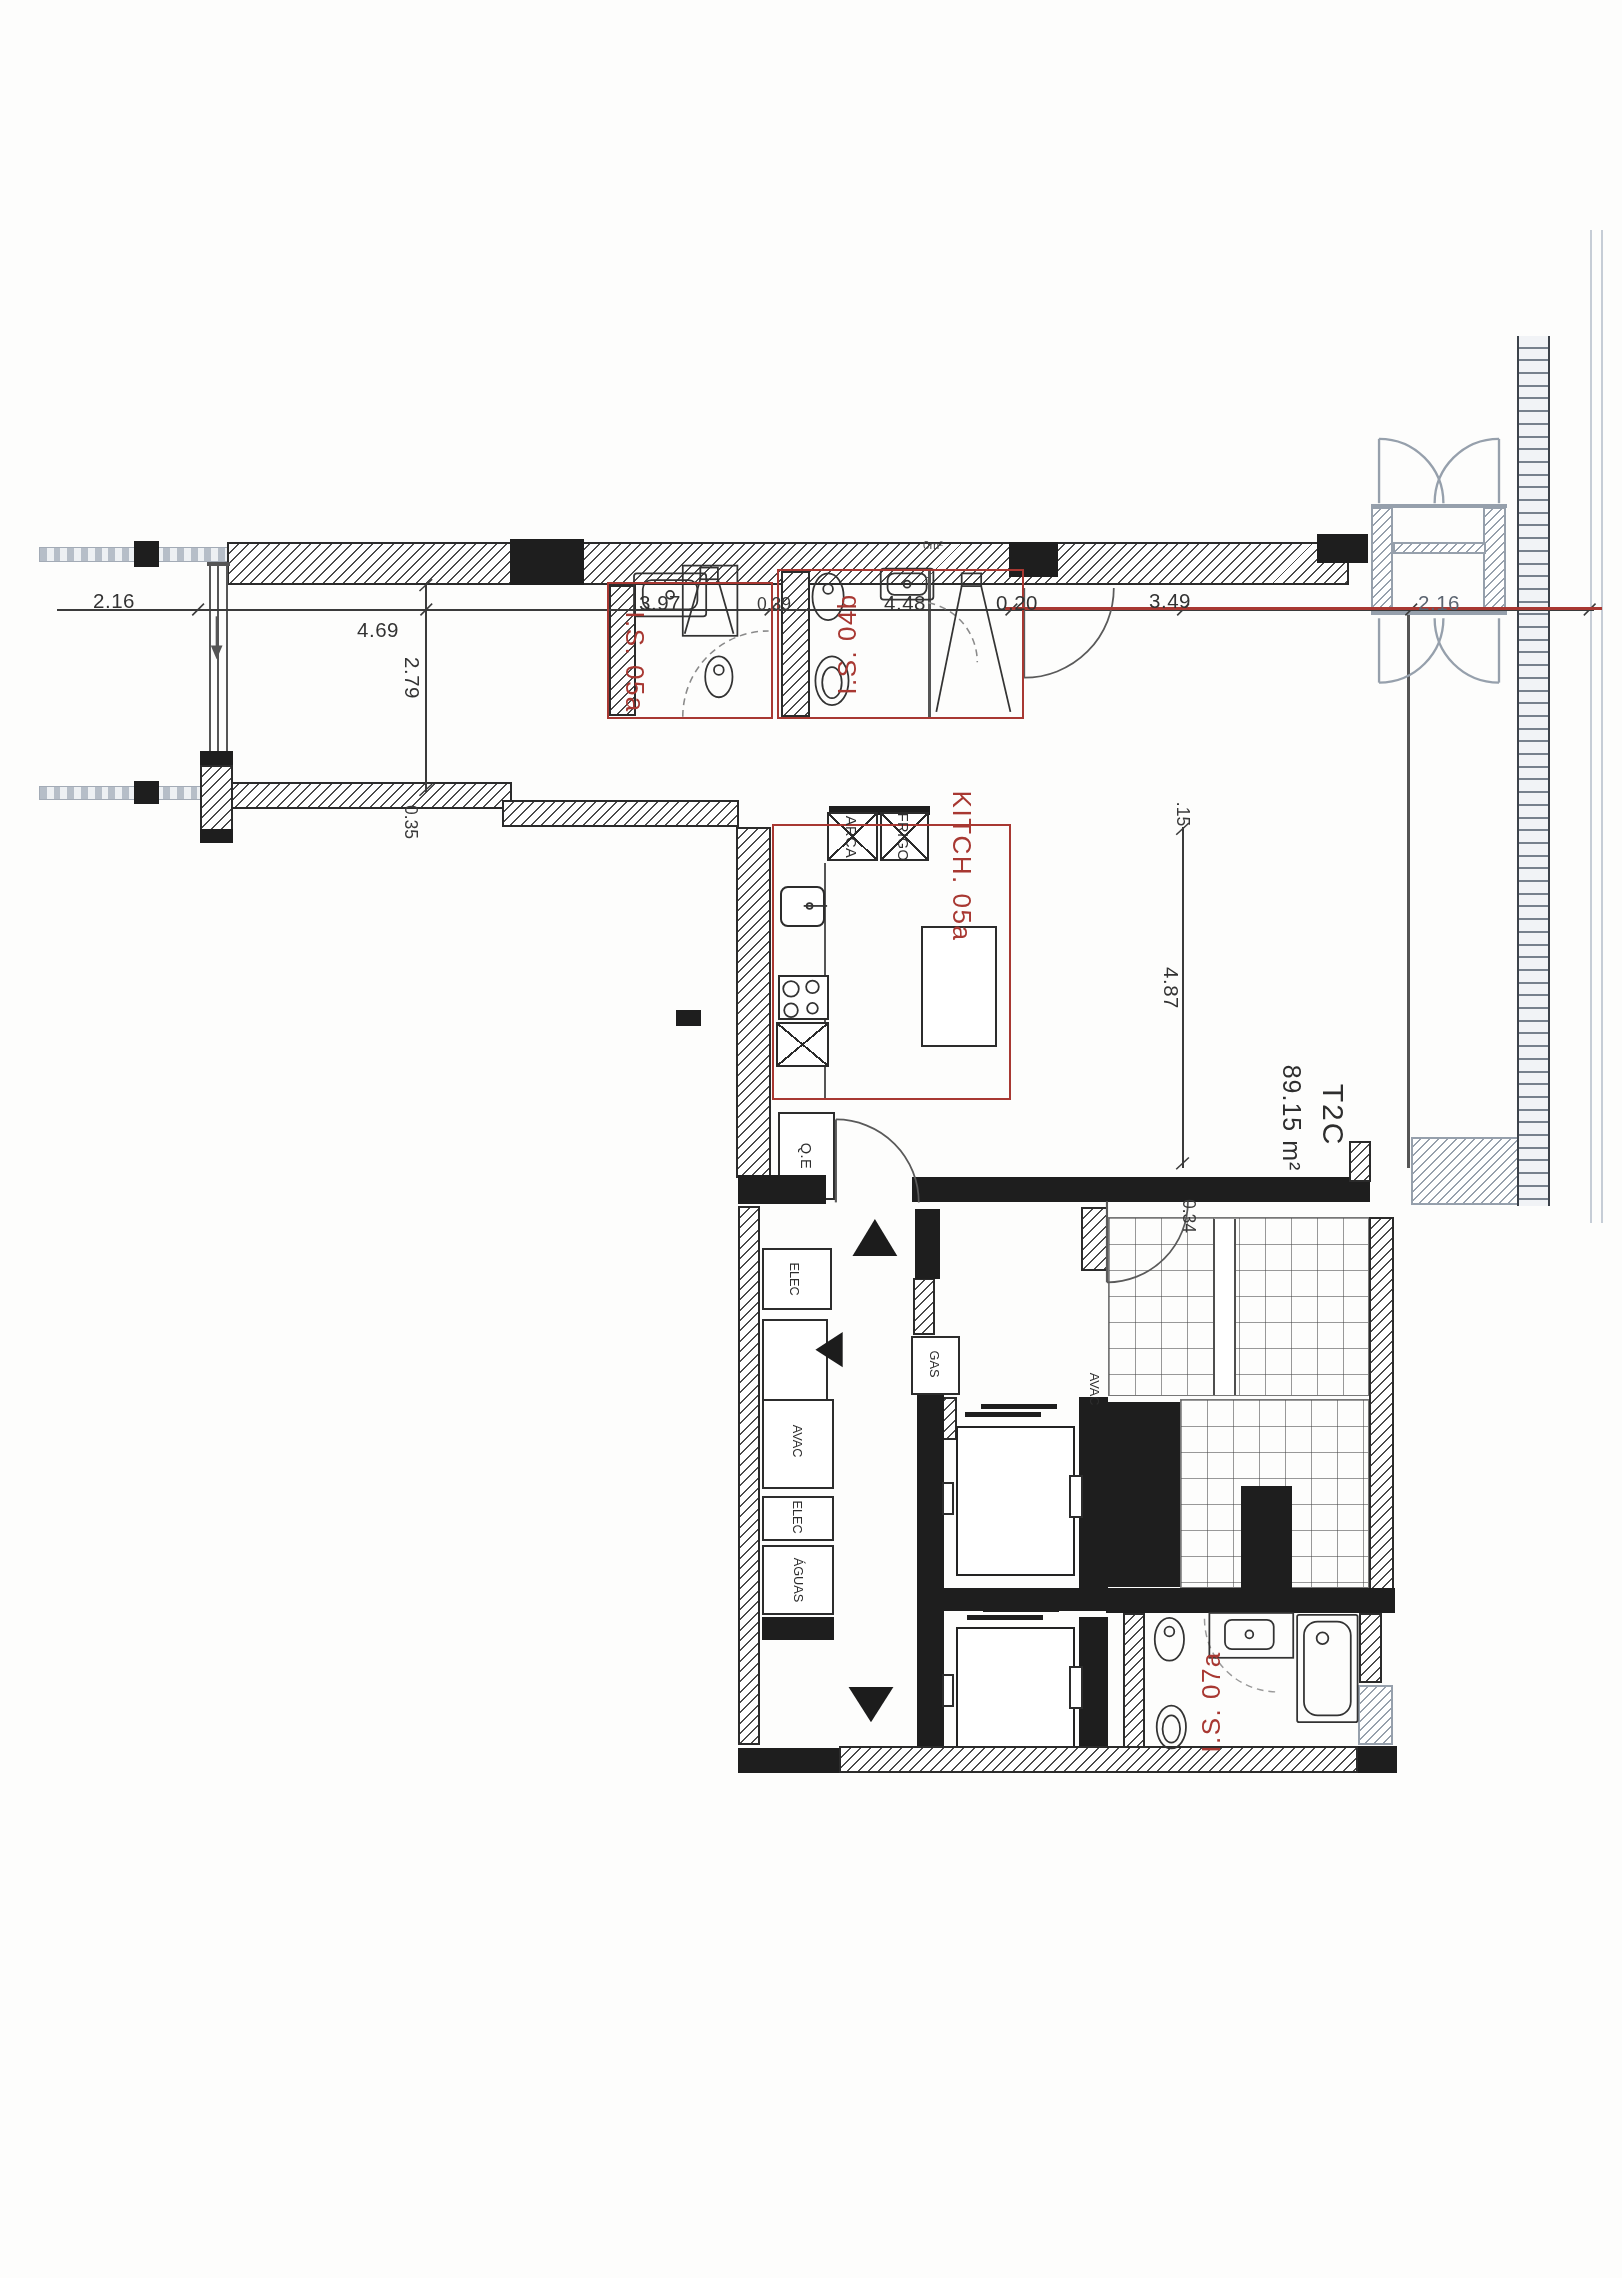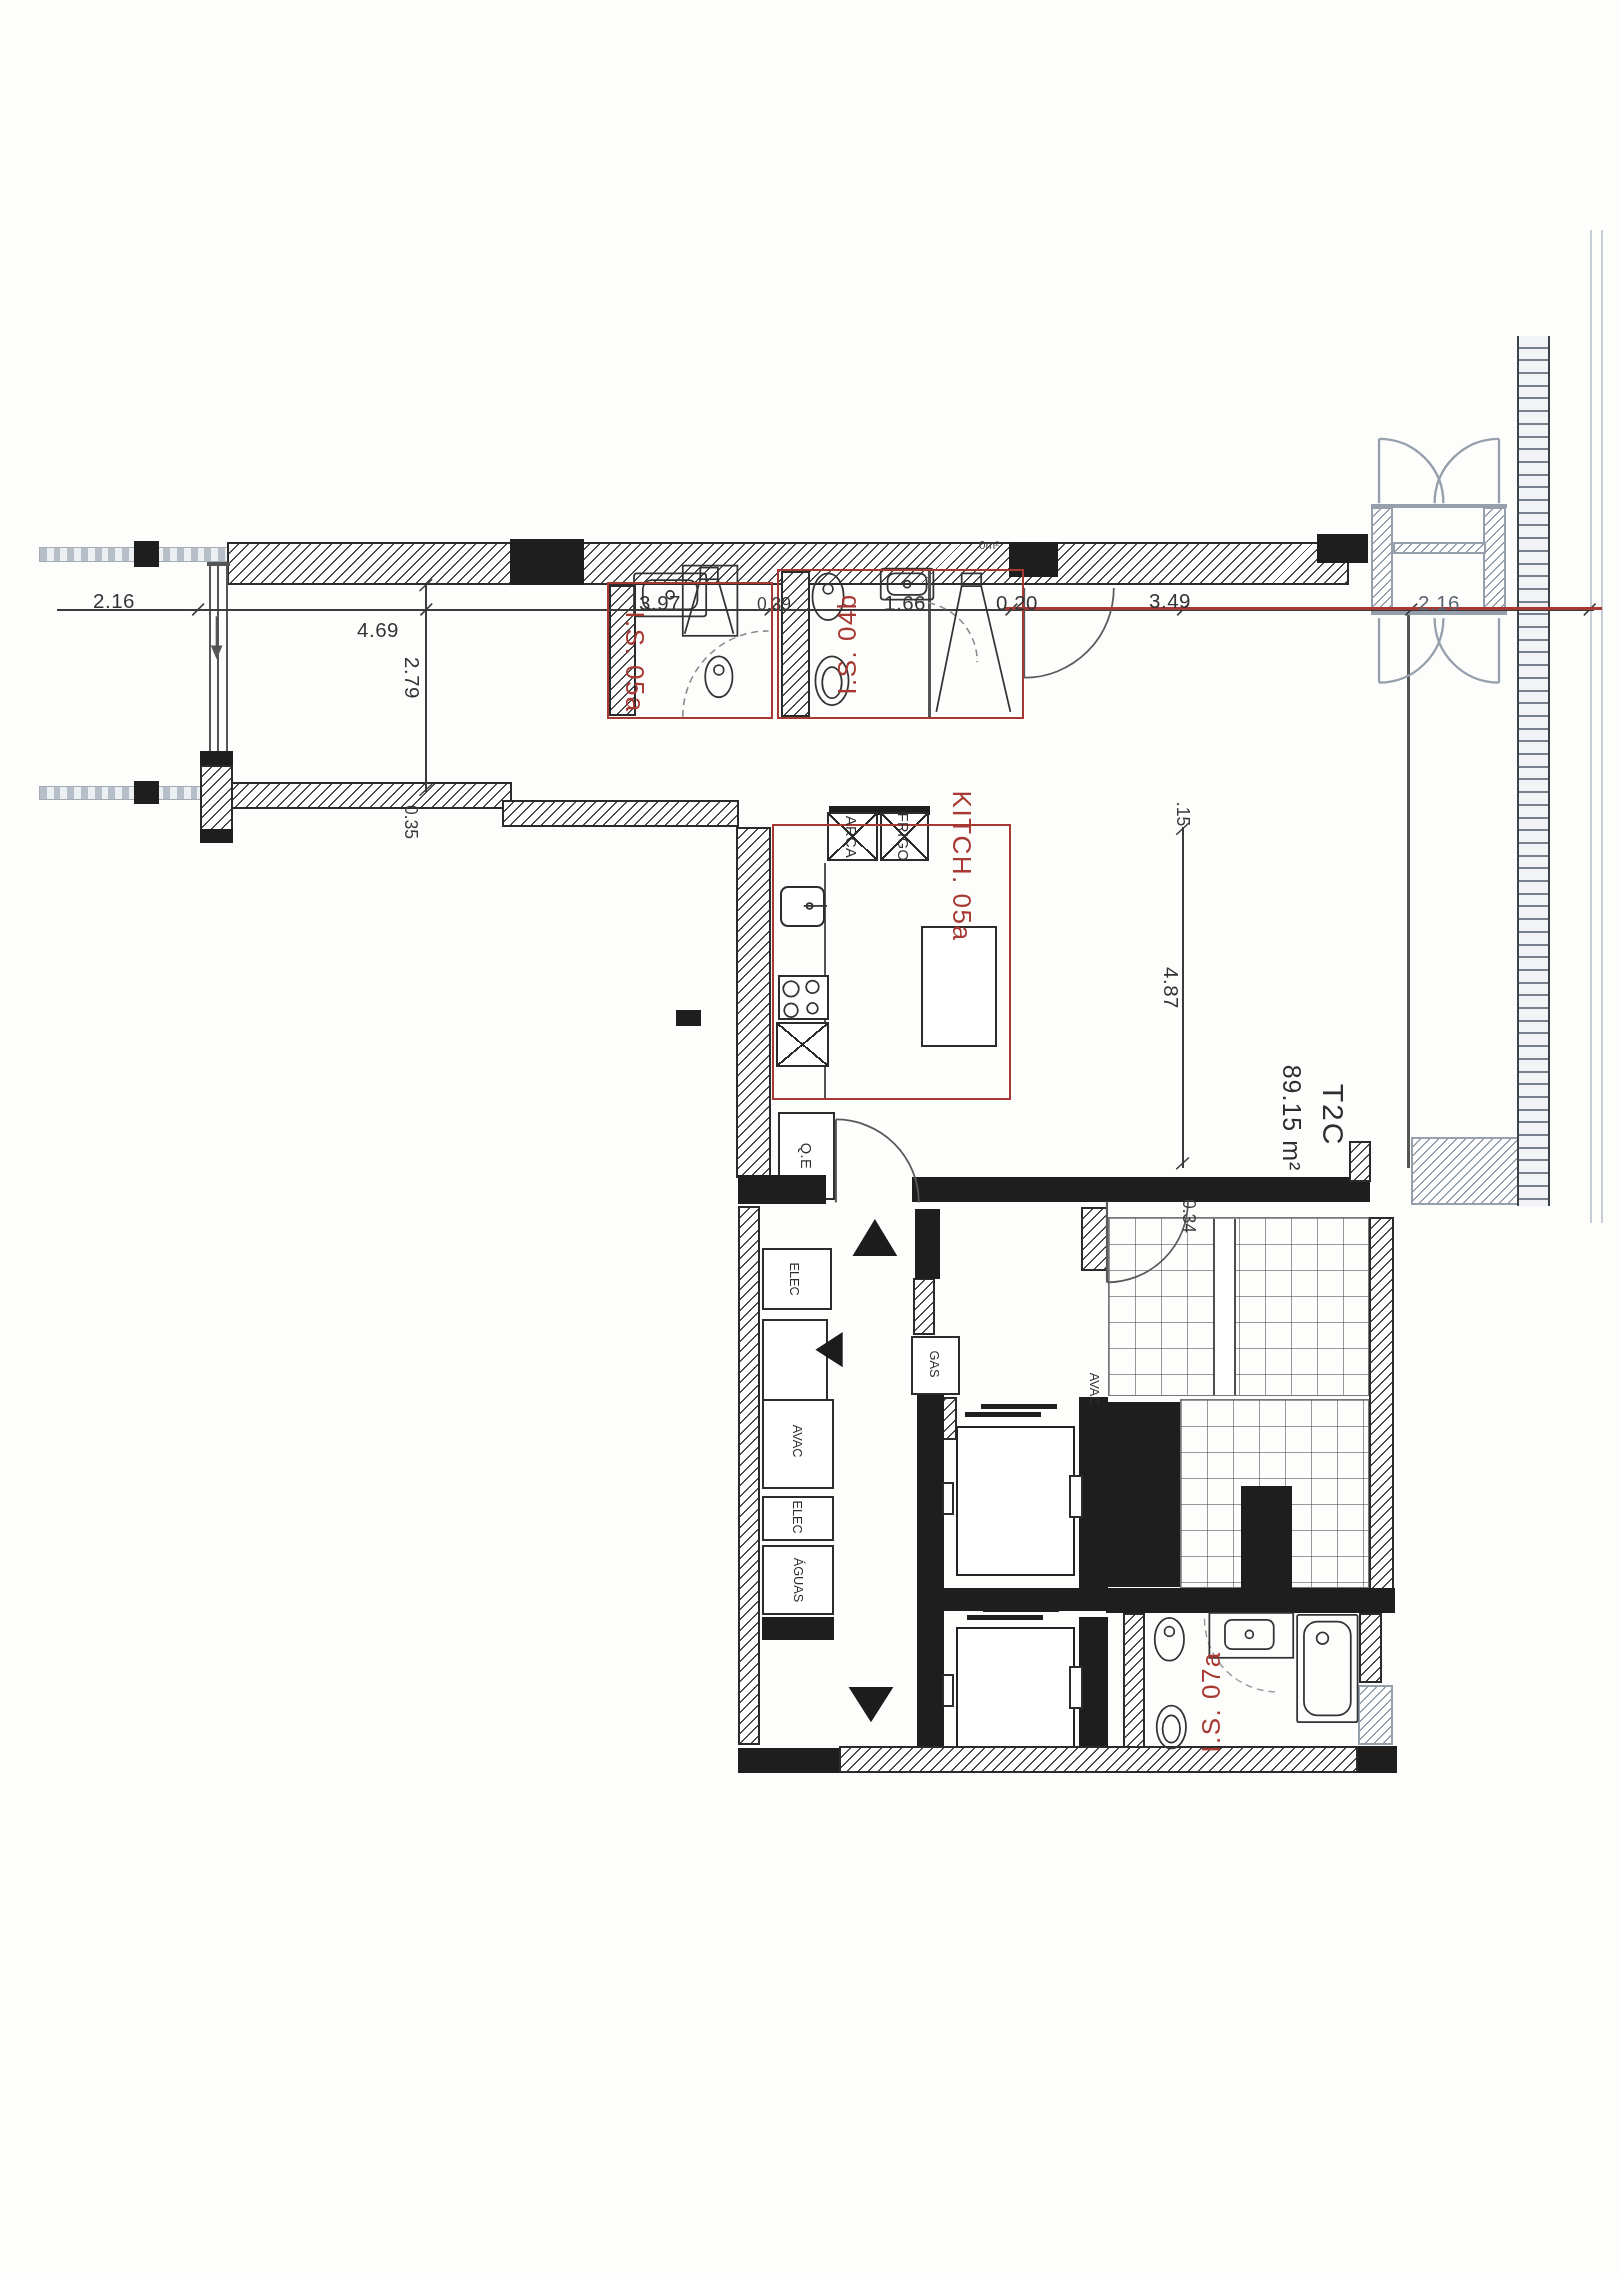--- a/index.html
+++ b/index.html
@@ -259,30 +259,30 @@
 
   <i class="a redbox" style="left:607px;top:582px;width:166px;height:137px"></i>
   <i class="a redbox" style="left:777px;top:569px;width:247px;height:150px"></i>
   <i class="a redbox" style="left:772px;top:824px;width:239px;height:276px"></i>
   <i class="a redline" style="left:1005px;top:607px;width:597px;height:2.9px"></i>
 
   <span class="lbl t" style="left:114px;top:601px">2.16</span>
   <span class="lbl t" style="left:378px;top:630px">4.69</span>
   <span class="lbl t" style="left:660px;top:603px">3.97</span>
   <span class="lbl ts" style="left:774px;top:605px">0.39</span>
-  <span class="lbl t" style="left:905px;top:603px">1.66</span>
+  <span class="lbl t" style="left:905px;top:603px">4.48</span>
   <span class="lbl t" style="left:1017px;top:603px">0.20</span>
   <span class="lbl t" style="left:1170px;top:601px">3.49</span>
   <span class="lbl t" style="left:1439px;top:603px;color:#5b6470">2.16</span>
   <span class="lbl t r90" style="left:412px;top:678px">2.79</span>
   <span class="lbl ts r90" style="left:410px;top:822px">0.35</span>
   <span class="lbl ts r90" style="left:1182px;top:814px">.15</span>
   <span class="lbl t r90" style="left:1171px;top:988px">4.87</span>
   <span class="lbl ts r90" style="left:1188px;top:1216px">0.34</span>
-  <span class="lbl tt" style="left:989px;top:545px">0m²</span>
+  <span class="lbl tt" style="left:933px;top:545px">0m²</span>
 
   <span class="lbl rl r90" style="left:635px;top:662px">I.S. 05a</span>
   <span class="lbl rl r270" style="left:847px;top:644px">I.S. 04b</span>
   <span class="lbl rl r90" style="left:962px;top:866px">KITCH. 05a</span>
   <span class="lbl rl r270" style="left:1211px;top:1702px">I.S. 07a</span>
 
   <span class="lbl big r90" style="left:1333px;top:1115px">T2C</span>
   <span class="lbl med r90" style="left:1291px;top:1118px">89.15 m²</span>
 
   <span class="lbl sv r90" style="left:806px;top:1156px">Q.E</span>

